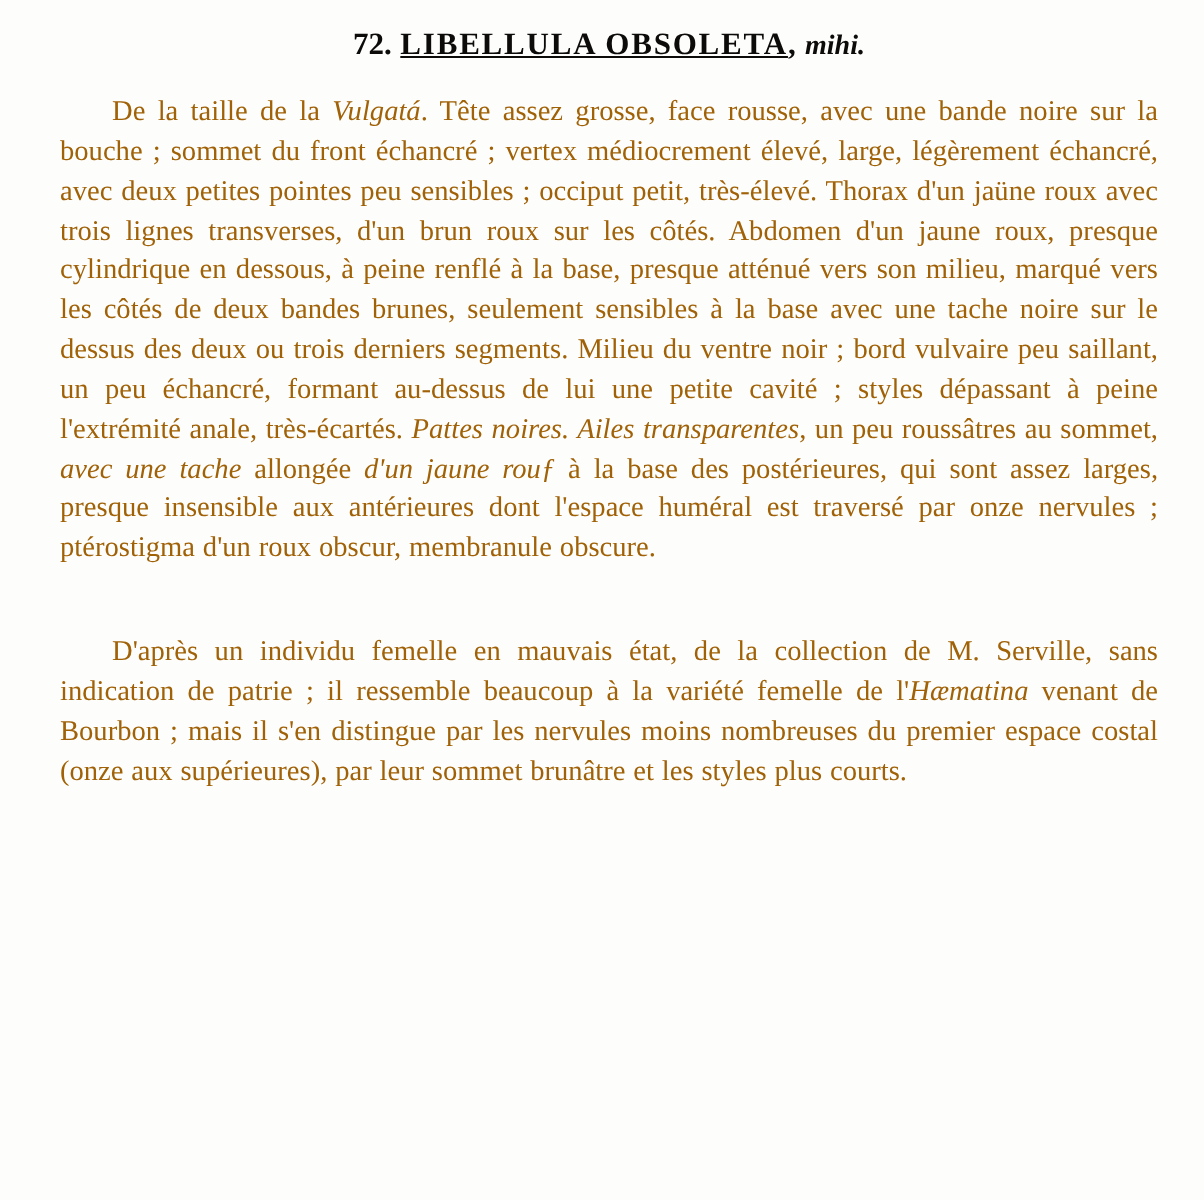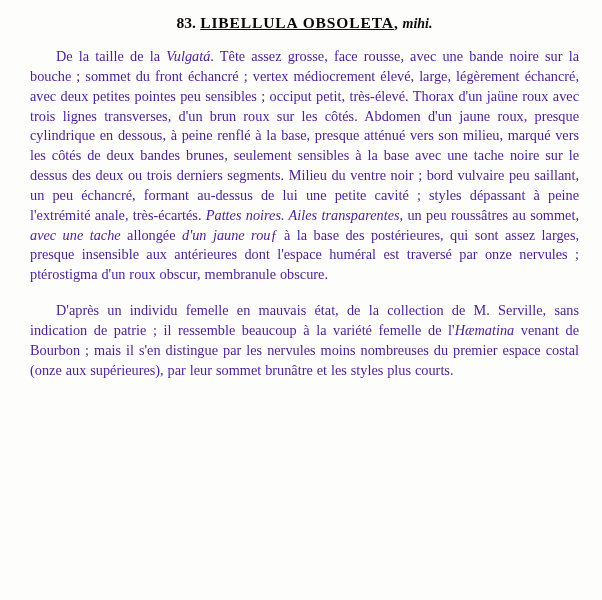--- a/index.html
+++ b/index.html
@@ -75,45 +75,45 @@
   }
 
   
   .body-par {
     margin: 0;
     font-size: 14.3px;
     line-height: 19.85px;
     text-align: justify;
     text-indent: 26px;
     word-spacing: 0.35px;
-    color: #4c1d95;
+    color: #a16207;
   }
   .par-desc {
     margin-top: 15px;
   }
   .par-remark {
-    margin-top: 16px;
+    margin-top: 32px;
   }
   .body-par i {
     font-style: italic;
   }
 
   
   .page-inner {
     text-rendering: optimizeLegibility;
   }
 </style>
 </head>
 <body>
 
 <div class="page">
   <div class="page-inner">
 
     <h1 class="heading">
-      <span class="num">83.</span>
+      <span class="num">72.</span>
       <span class="taxon">LIBELLULA OBSOLETA</span><span>,</span>
       <span class="attrib">mihi.</span>
     </h1>
 
 
     <p class="body-par par-desc"><span>De la taille de la </span><i>Vulgatá</i><span>. Tête assez grosse, face rousse, avec une bande noire sur la bouche ; sommet du front échancré ; vertex médiocrement élevé, large, légèrement échancré, avec deux petites pointes peu sensibles ; occiput petit, très-élevé. Thorax d'un jaüne roux avec trois lignes transverses, d'un brun roux sur les côtés. Abdomen d'un jaune roux, presque cylindrique en dessous, à peine renflé à la base, presque atténué vers son milieu, marqué vers les côtés de deux bandes brunes, seulement sensibles à la base avec une tache noire sur le dessus des deux ou trois derniers segments. Milieu du ventre noir ; bord vulvaire peu saillant, un peu échancré, formant au-dessus de lui une petite cavité ; styles dépassant à peine l'extrémité anale, très-écartés. </span><i>Pattes noires. Ailes transparentes</i><span>, un peu roussâtres au sommet, </span><i>avec une tache</i><span> allongée </span><i>d'un jaune rouƒ</i><span> à la base des postérieures, qui sont assez larges, presque insensible aux antérieures dont l'espace huméral est traversé par onze nervules ; ptérostigma d'un roux obscur, membranule obscure.</span></p>
 
     <p class="body-par par-remark"><span>D'après un individu femelle en mauvais état, de la collection de M. Serville, sans indication de patrie ; il ressemble beaucoup à la variété femelle de l'</span><i>Hæmatina</i><span> venant de Bourbon ; mais il s'en distingue par les nervules moins nombreuses du premier espace costal (onze aux supérieures), par leur sommet brunâtre et les styles plus courts.</span></p>
 
   </div>

